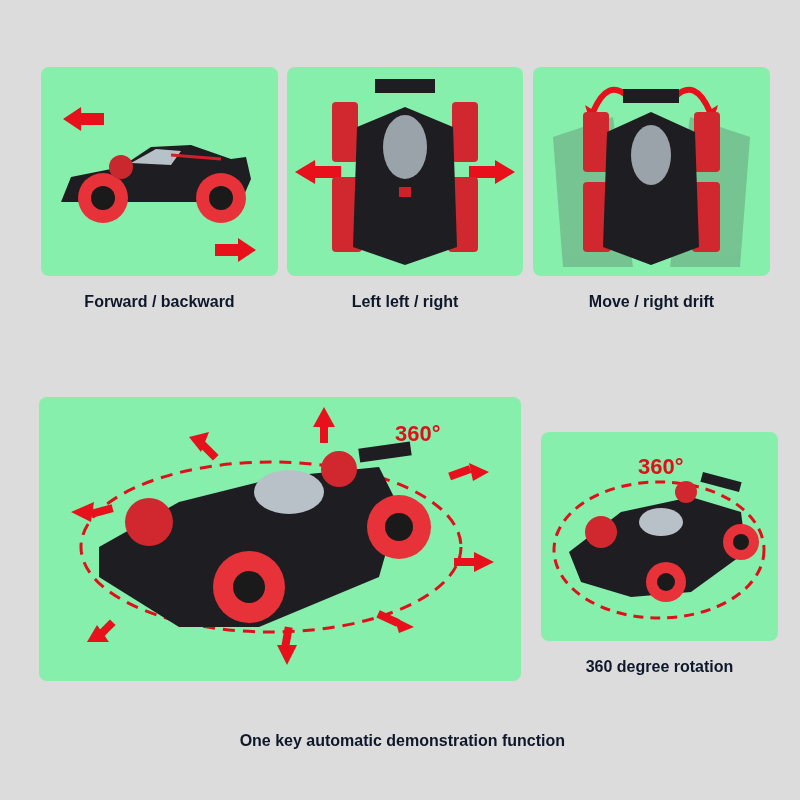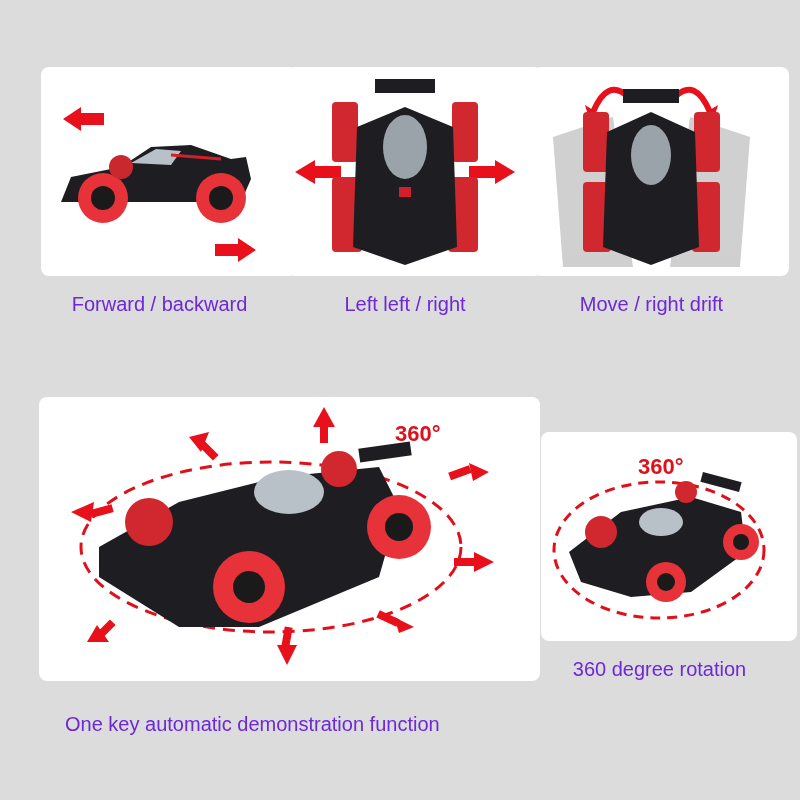--- a/index.html
+++ b/index.html
@@ -1,18 +1,18 @@
 <!DOCTYPE html>
 <html><head>
 <meta charset="utf-8">
 <style>
   html,body{margin:0;padding:0;}
   body{width:800px;height:800px;background:#dcdcdc;position:relative;overflow:hidden;font-family:"Liberation Sans","DejaVu Sans",sans-serif;}
-  .panel{position:absolute;background:#ffffff;border-radius:8px;overflow:hidden;padding-left:19px;}
-  .caption{position:absolute;color:#6d28d9;font-weight:normal;font-size:20px;text-align:center;white-space:nowrap;}
+  .panel{position:absolute;background:#86efac;border-radius:8px;overflow:hidden;}
+  .caption{position:absolute;color:#0f172a;font-weight:bold;font-size:16px;text-align:center;white-space:nowrap;}
   .deg{position:absolute;color:#e0101a;font-weight:bold;font-size:22px;}
   svg{position:absolute;left:0;top:0;}
 </style>
 </head>
 <body>
 
 <div class="panel" style="left:41px;top:67px;width:237px;height:209px;">
   <svg width="237" height="209">
     <polygon points="22,52 40,40 40,46 63,46 63,58 40,58 40,64" fill="#e8101a"></polygon>
     <polygon points="215,183 197,171 197,177 174,177 174,189 197,189 197,195" fill="#e8101a"></polygon>
@@ -109,14 +109,14 @@
     <circle cx="60" cy="100" r="16" fill="#d0282e"></circle>
     <circle cx="125" cy="150" r="20" fill="#e8323a"></circle>
       <circle cx="125" cy="150" r="9" fill="#1a1a1a"></circle>
     <circle cx="200" cy="110" r="18" fill="#e8323a"></circle>
       <circle cx="200" cy="110" r="8" fill="#1a1a1a"></circle>
     <circle cx="145" cy="60" r="11" fill="#d0282e"></circle>
   </svg>
   <div class="deg" style="left:97px;top:22px;">360°</div>
 </div>
 
-<div class="caption" style="left:39px;top:713px;width:500px;text-align:left;padding-left:26px;">One key automatic demonstration function</div>
+<div class="caption" style="left:39px;top:732px;width:500px;text-align:right;padding-left:26px;">One key automatic demonstration function</div>
 <div class="caption" style="left:541px;top:658px;width:237px;">360 degree rotation</div>
 
 </body></html>

